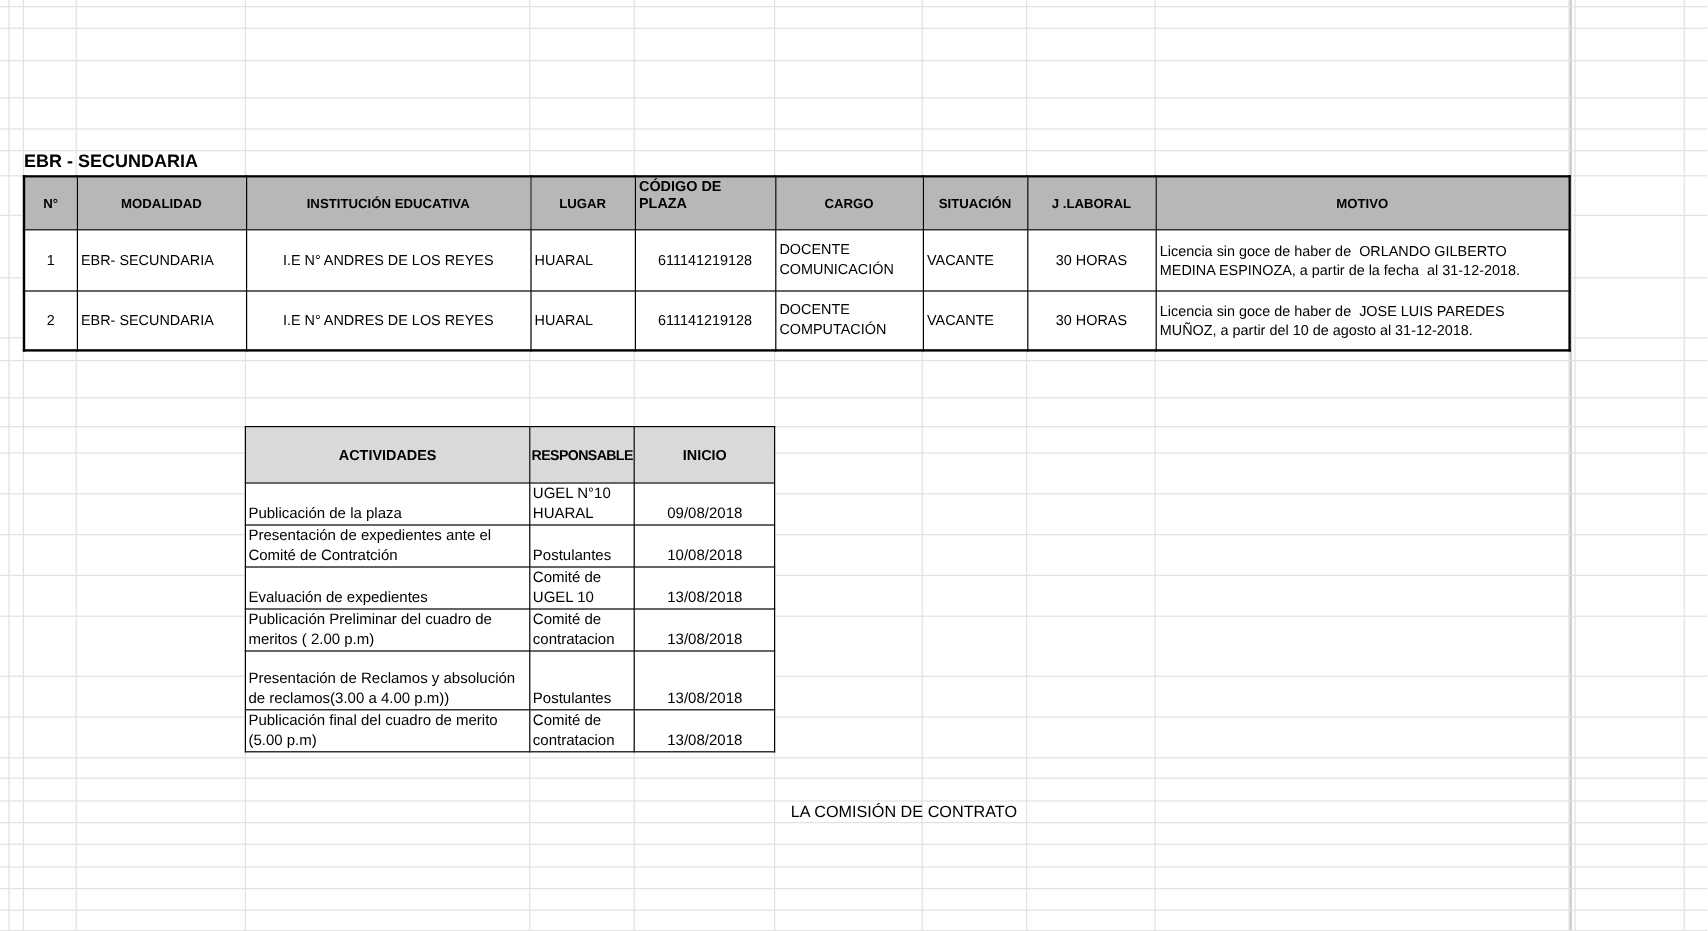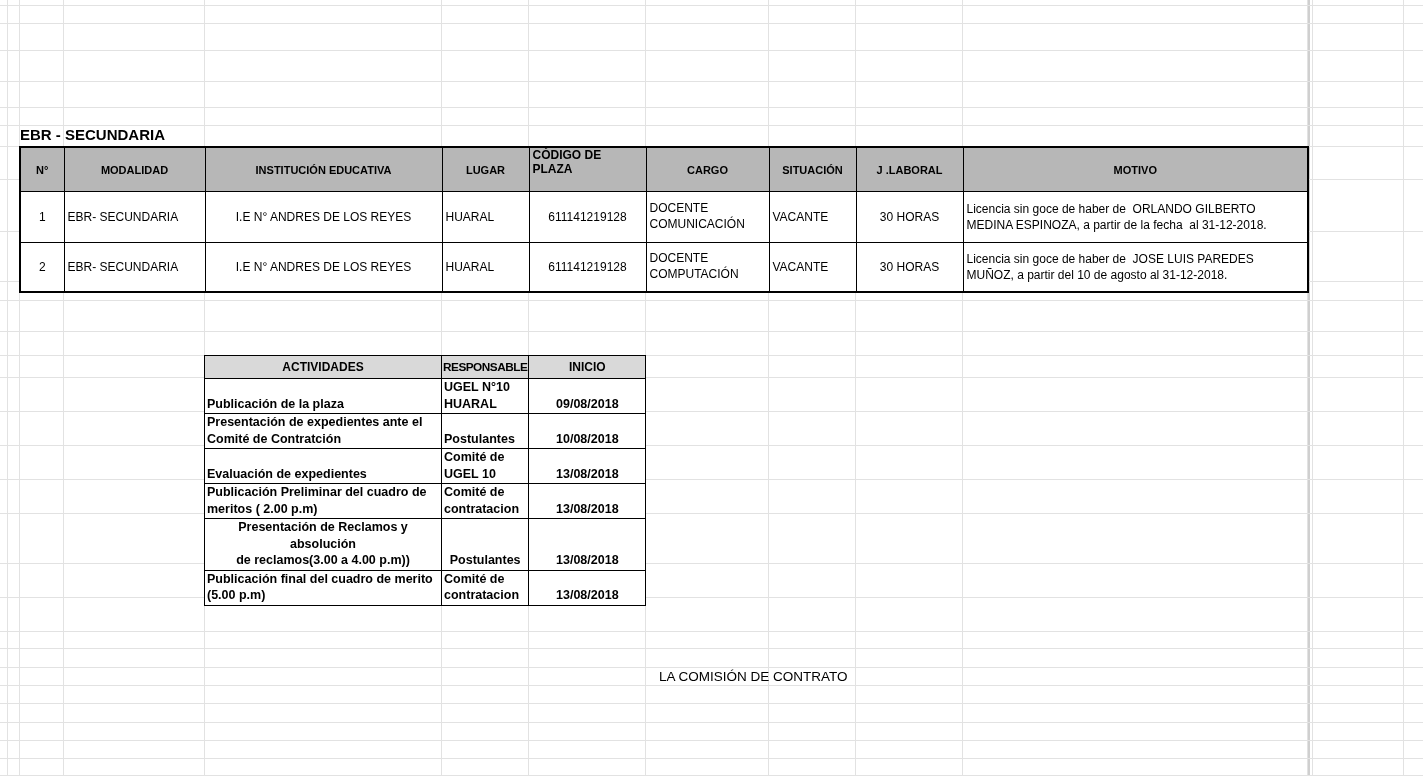--- a/index.html
+++ b/index.html
@@ -49,36 +49,36 @@
   
   #cronograma-title{
     position:absolute;left:204px;top:308px;width:441px;text-align:center;
     font-size:17.5px;font-weight:bold;z-index:3;
   }
   #cronograma-table{
     position:absolute;left:204px;top:355px;z-index:3;
     border-collapse:collapse;table-layout:fixed;background:#fff;
   }
   #cronograma-table th,#cronograma-table td{
-    border:1px solid #000;overflow:hidden;box-sizing:border-box;background:#fff;font-weight:bold;
+    border:1px solid #000;overflow:hidden;box-sizing:border-box;background:#fff;
   }
   #cronograma-table th{
     background:#d9d9d9;font-size:12px;font-weight:bold;text-align:center;
     vertical-align:middle;height:21px;padding:0 1px;
   }
   #cronograma-table th.resp-h{
-    text-align:left;font-size:11.8px;letter-spacing:-0.5px;padding:4px 1px;
+    text-align:left;font-size:11.8px;letter-spacing:-0.5px;padding:16px 1px;
   }
   #cronograma-table td{
     font-size:12.5px;vertical-align:bottom;line-height:1.32;
     white-space:pre-line;padding:0 2px 1px 2px;
   }
   #cronograma-table td.date{text-align:center;white-space:normal;}
   tr.crow td{height:33px;}
-  tr.crow-tall td{height:49px;text-align:center;}
+  tr.crow-tall td{height:49px;}
   #commission-signature{
     position:absolute;left:659px;top:669px;font-size:13.5px;z-index:3;
   }
 </style>
 </head>
 <body>
 
 <div id="sheet">
 
   <div id="gridlines">

